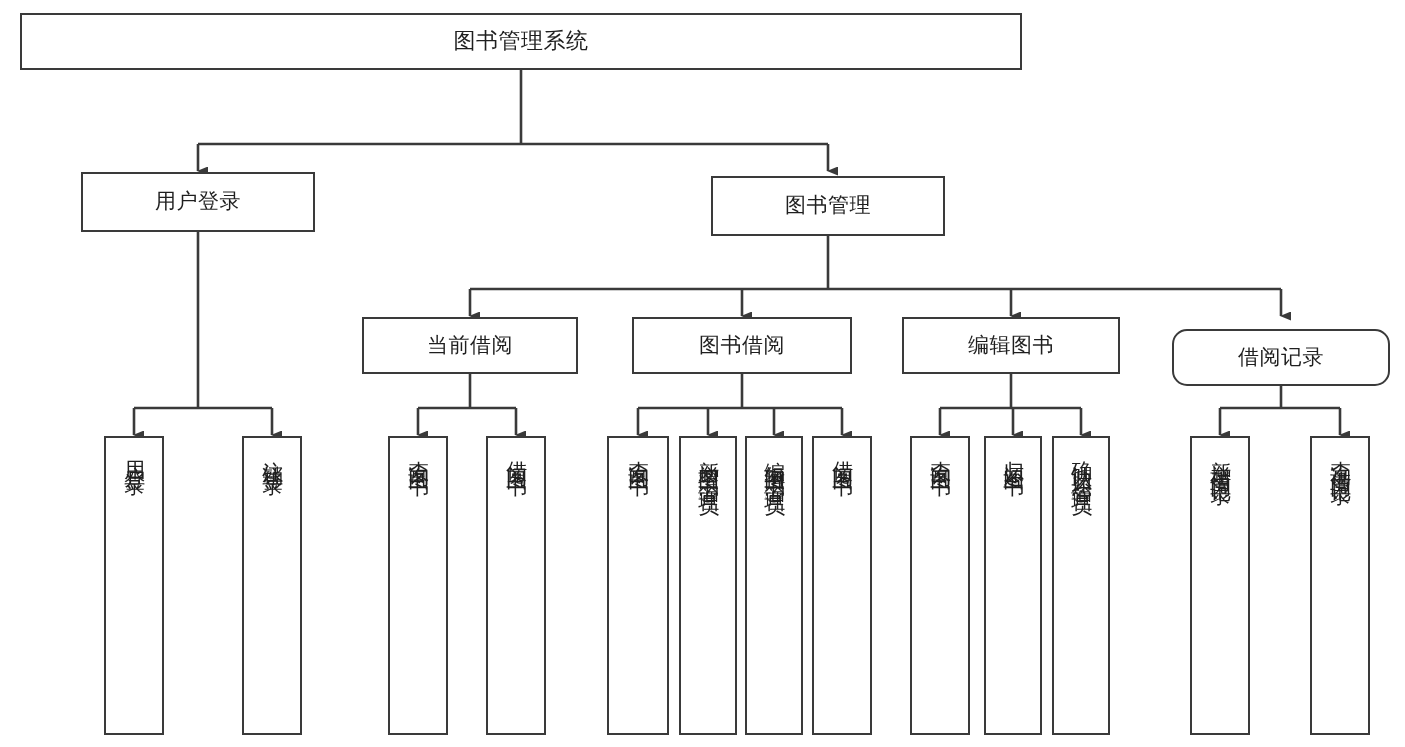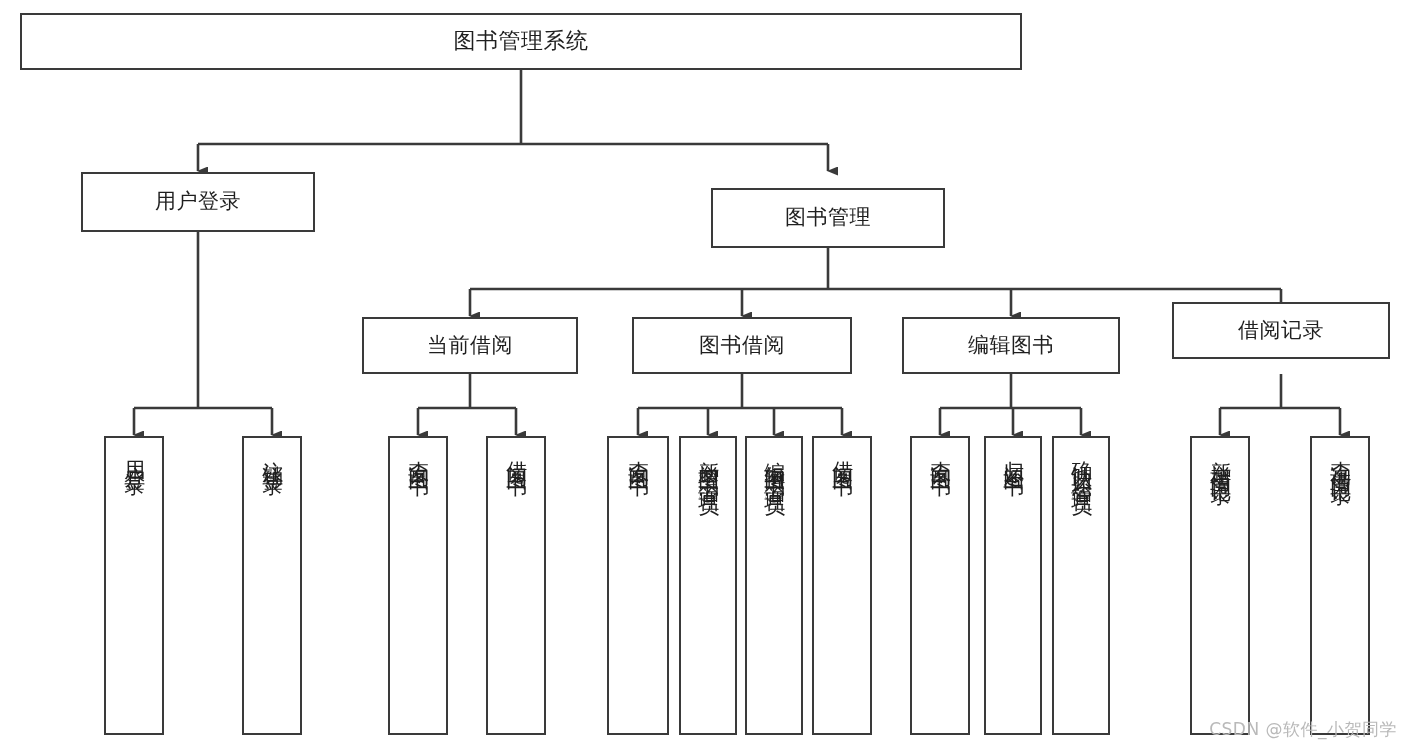--- a/index.html
+++ b/index.html
@@ -113,33 +113,33 @@
       </g>
   </svg>
 
   <div id="nodes-layer">
       <div class="node-box root" style="left: 20px; top: 13px; width: 1002px; height: 57px;">
         <span class="node-label">图书管理系统</span>
       </div>
       <div class="node-box" style="left: 81px; top: 172px; width: 234px; height: 60px;">
         <span class="node-label">用户登录</span>
       </div>
-      <div class="node-box" style="left: 711px; top: 188px; width: 234px; height: 60px;">
+      <div class="node-box" style="left: 711px; top: 176px; width: 234px; height: 60px;">
         <span class="node-label">图书管理</span>
       </div>
       <div class="node-box" style="left: 362px; top: 317px; width: 216px; height: 57px;">
         <span class="node-label">当前借阅</span>
       </div>
       <div class="node-box" style="left: 632px; top: 317px; width: 220px; height: 57px;">
         <span class="node-label">图书借阅</span>
       </div>
       <div class="node-box" style="left: 902px; top: 317px; width: 218px; height: 57px;">
         <span class="node-label">编辑图书</span>
       </div>
-      <div class="node-box" style="left: 1172px; top: 302px; width: 218px; height: 57px;">
+      <div class="node-box" style="left: 1172px; top: 329px; width: 218px; height: 57px; border-radius: 15px;">
         <span class="node-label">借阅记录</span>
       </div>
       <div class="node-box vertical" style="left: 104px; top: 436px; width: 60px; height: 299px;">
         <span class="node-label">用户登录</span>
       </div>
       <div class="node-box vertical" style="left: 242px; top: 436px; width: 60px; height: 299px;">
         <span class="node-label">注销登录</span>
       </div>
       <div class="node-box vertical" style="left: 388px; top: 436px; width: 60px; height: 299px;">
         <span class="node-label">查询图书</span>
@@ -169,14 +169,13 @@
         <span class="node-label">确认归还（管理员）</span>
       </div>
       <div class="node-box vertical" style="left: 1190px; top: 436px; width: 60px; height: 299px;">
         <span class="node-label">新增借阅记录</span>
       </div>
       <div class="node-box vertical" style="left: 1310px; top: 436px; width: 60px; height: 299px;">
         <span class="node-label">查询借阅记录</span>
       </div>
     </div>
 
-  <div class="watermark">CSDN @软件_小贺同学</div>
 </div>
 
 </body></html>

